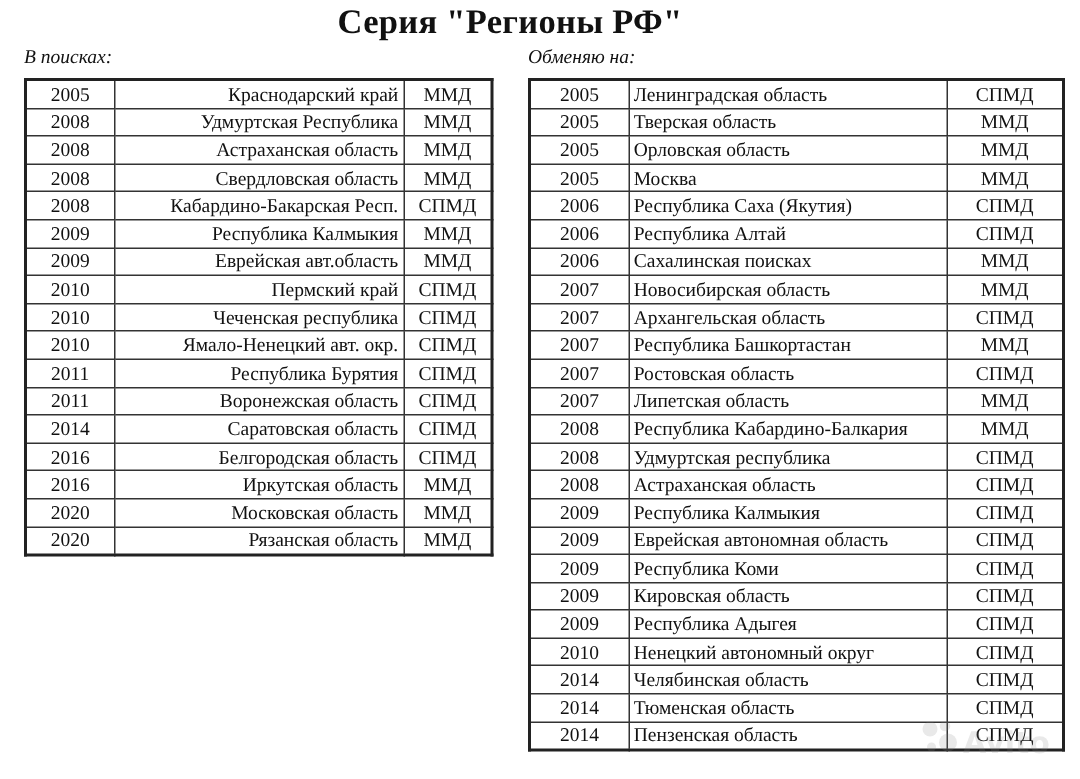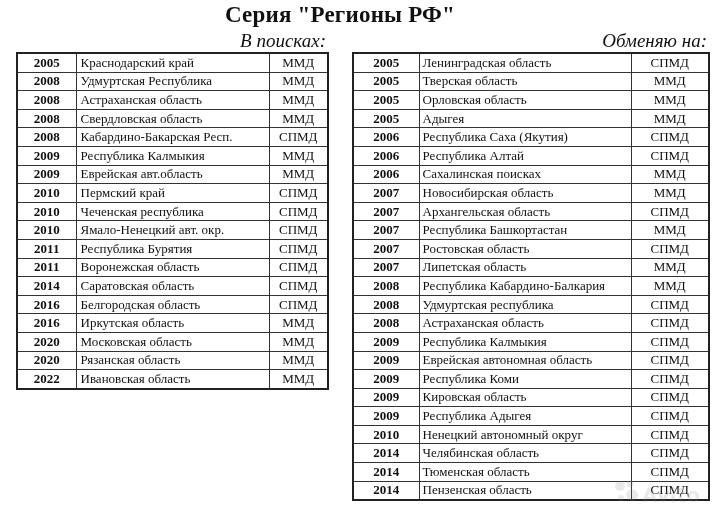--- a/index.html
+++ b/index.html
@@ -21,56 +21,56 @@
     width: 680px;
     top: 2px;
     text-align: center;
     font-size: 23px;
     font-weight: bold;
     letter-spacing: 0.2px;
   }
   .subhead {
     position: absolute;
     top: 30px;
-    font-size: 19px;
+    font-size: 13px;
     font-style: italic;
-    text-align: right;
+    text-align: left;
   }
   .subhead.left { left: 16px; width: 310px; }
   .subhead.right { left: 352px; width: 355px; }
 
   table.reg {
     position: absolute;
     border-collapse: collapse;
     table-layout: fixed;
     font-size: 13px;
     border: 2px solid #222;
   }
   table.reg td {
     border: 1px solid #333;
     height: 17.6px;
     padding: 0 3px;
     line-height: 16px;
     white-space: nowrap;
     overflow: hidden;
   }
   table.reg td.year {
-    font-weight: bold;
+    font-weight: normal;
     text-align: center;
   }
   table.reg td.type {
     font-weight: normal;
     text-align: center;
   }
   #wanted-table {
     left: 16px;
     top: 52px;
     width: 311px;
   }
-  #wanted-table td.name { text-align: left; padding-left: 4px; }
+  #wanted-table td.name { text-align: right; padding-left: 4px; }
   #offer-table {
     left: 352px;
     top: 52px;
     width: 356px;
   }
   #offer-table td.name { }
 
   .watermark {
     position: absolute;
     left: 612px;
@@ -174,25 +174,20 @@
       <tr>
         <td class="year">2020</td>
         <td class="name">Московская область</td>
         <td class="type">ММД</td>
       </tr>
       <tr>
         <td class="year">2020</td>
         <td class="name">Рязанская область</td>
         <td class="type">ММД</td>
       </tr>
-      <tr>
-        <td class="year">2022</td>
-        <td class="name">Ивановская область</td>
-        <td class="type">ММД</td>
-      </tr>
     </tbody>
 </table>
 
 <table class="reg" id="offer-table">
   <colgroup>
     <col style="width:66px">
     <col style="width:212px">
     <col style="width:78px">
   </colgroup>
   <tbody>
@@ -206,21 +201,21 @@
         <td class="name">Тверская область</td>
         <td class="type">ММД</td>
       </tr>
       <tr>
         <td class="year">2005</td>
         <td class="name">Орловская область</td>
         <td class="type">ММД</td>
       </tr>
       <tr>
         <td class="year">2005</td>
-        <td class="name">Адыгея</td>
+        <td class="name">Москва</td>
         <td class="type">ММД</td>
       </tr>
       <tr>
         <td class="year">2006</td>
         <td class="name">Республика Саха (Якутия)</td>
         <td class="type">СПМД</td>
       </tr>
       <tr>
         <td class="year">2006</td>
         <td class="name">Республика Алтай</td>

